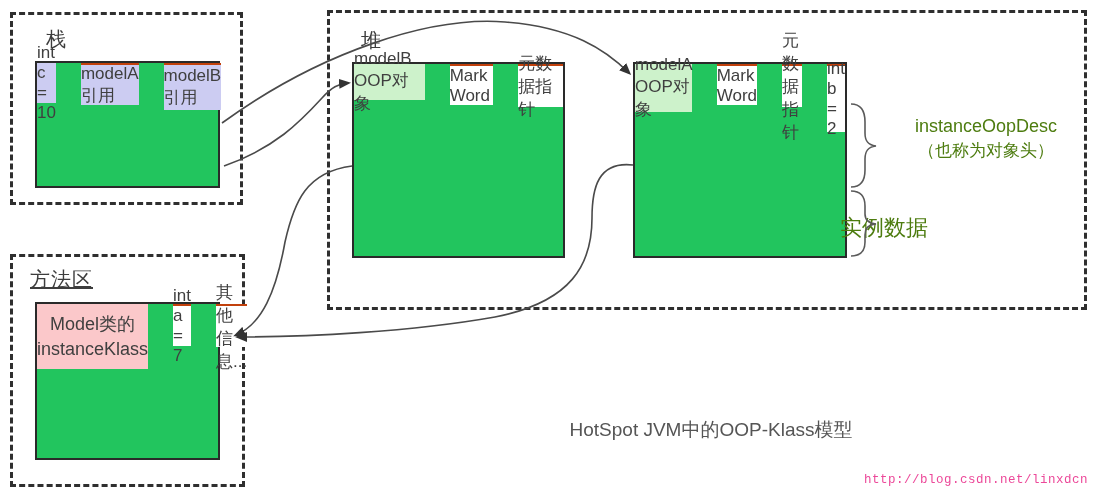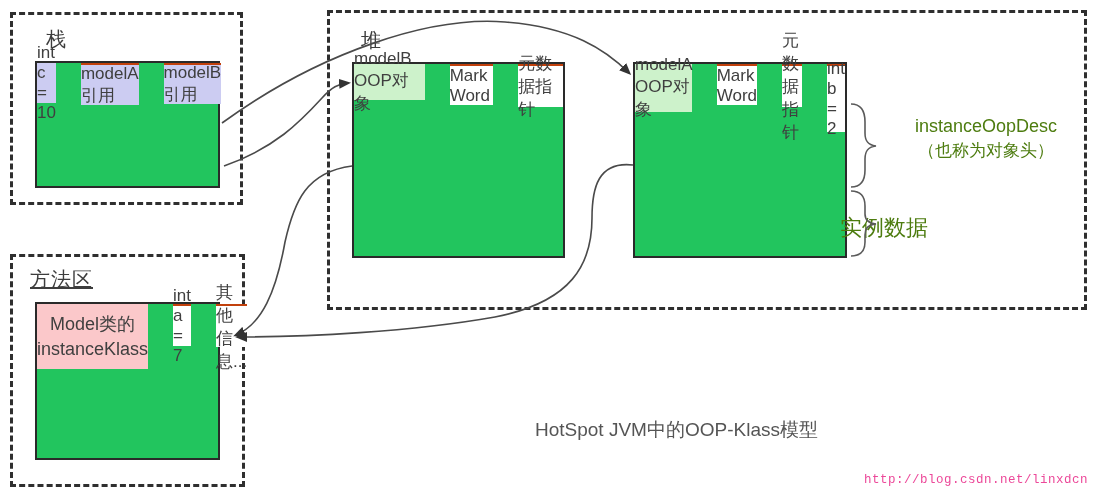--- a/index.html
+++ b/index.html
@@ -10,36 +10,36 @@
   .dashedbox{position:absolute;border:3px dashed #2f2f2f;background:transparent;box-sizing:border-box;}
   .region-label{position:absolute;font-size:20px;color:#3d3d3d;letter-spacing:1px;}
   .tbl{position:absolute;border:2px solid #2a2a2a;box-sizing:border-box;display:flex;background:#22c55e;}
   .row{display:flex;align-items:center;justify-content:center;font-size:17px;color:#3f3f3f;box-sizing:border-box;background:#fff;}
   .row + .row{border-top:2px solid #c2410c;margin-left:25px;}
   .lav{background:#ccccf2;}
   .grn{background:#cdf2cb;}
   .pnk{background:#fbc8ca;flex-direction:column;line-height:1.35;font-size:18px;}
   .anno{position:absolute;font-size:18px;color:#4d7c0f;line-height:1.45;}
   .anno .sub{font-size:17px;}
-  #caption{position:absolute;left:535px;top:417px;width:400px;text-align:left;font-size:19px;color:#555555;}
+  #caption{position:absolute;left:511px;top:417px;width:400px;text-align:center;font-size:19px;color:#555555;}
   #watermark{position:absolute;right:12px;bottom:6px;font-size:12.5px;letter-spacing:.5px;
     font-family:"Liberation Mono","DejaVu Sans Mono",monospace;color:#ec4899;}
   #overlay{position:absolute;left:0;top:0;width:1100px;height:493px;pointer-events:none;}
 </style>
 </head>
 <body>
 
 <div id="diagram">
 
   <div class="dashedbox" style="left:10px;top:12px;width:233px;height:193px;"></div>
   <div class="region-label" style="left:46px;top:26px;">栈</div>
   <div class="tbl" style="left:35px;top:61px;width:185px;height:127px;">
     <div class="row lav" style="height:40px;">int c = 10</div>
     <div class="row lav" style="height:42px;">modelA引用</div>
-    <div class="row lav" style="height:41px;">modelB引用</div>
+    <div class="row lav" style="height:47px;">modelB引用</div>
   </div>
 
   <div class="dashedbox" style="left:327px;top:10px;width:760px;height:300px;"></div>
   <div class="region-label" style="left:361px;top:27px;">堆</div>
 
   <div class="tbl" style="left:352px;top:62px;width:213px;height:196px;">
     <div class="row grn" style="height:36px;">modelB OOP对象</div>
     <div class="row" style="height:41px;">Mark Word</div>
     <div class="row" style="height:43px;">元数据指针</div>
   </div>

